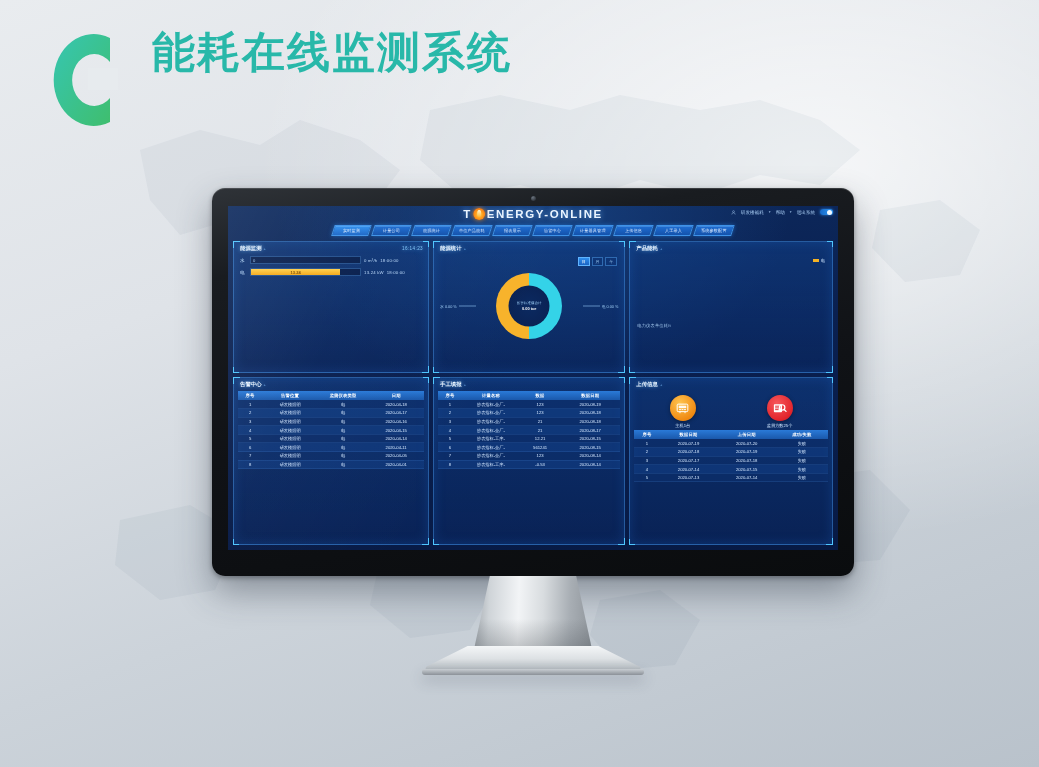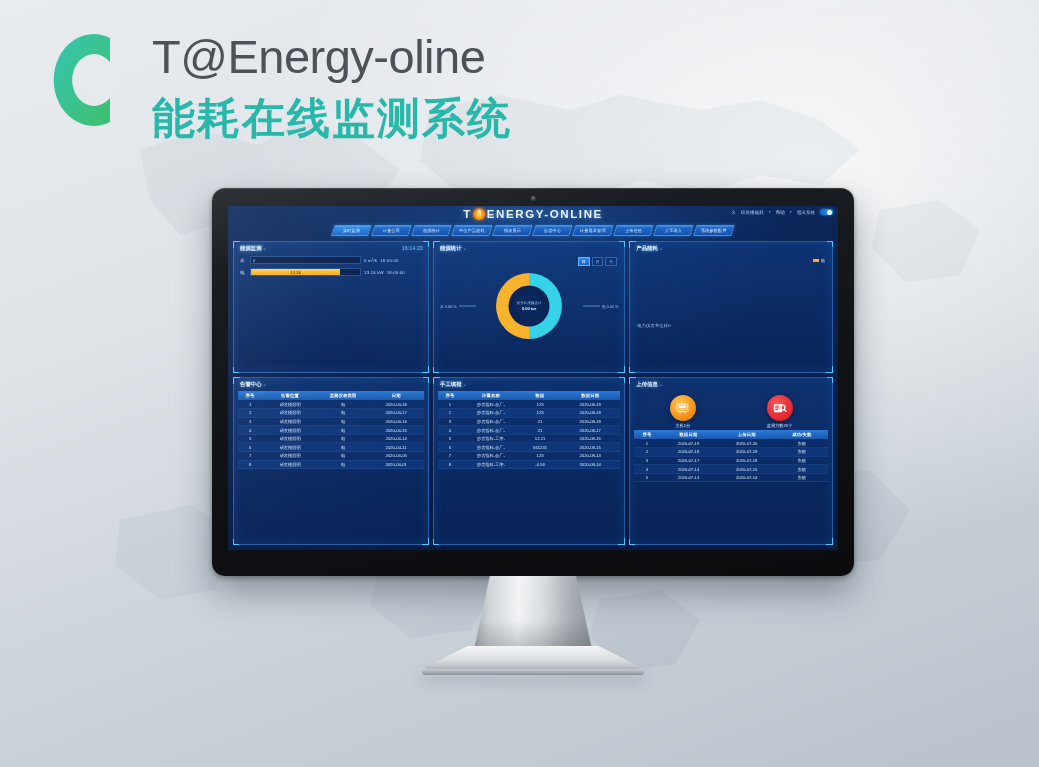--- a/index.html
+++ b/index.html
@@ -222,21 +222,20 @@
     <defs>
       <linearGradient id="cg" x1="0" y1="0" x2="1" y2="1">
         <stop offset="0%" stop-color="#36c6b2"></stop>
         <stop offset="100%" stop-color="#3fbe6e"></stop>
       </linearGradient>
     </defs>
     <path d="M58,10 A40,46 0 1 0 58,94 L58,70 A22,26 0 1 1 58,34 Z" fill="url(#cg)"></path>
     <rect x="36" y="40" width="30" height="22" fill="#e7ebee" opacity="0.82"></rect>
   </svg>
   <div class="brand-text">
-    <div class="brand-en">T@Energy-oline</div>
     <div class="brand-cn">能耗在线监测系统</div>
   </div>
 </div>
 
 <div class="monitor">
   <div class="bezel">
     <div class="webcam"></div>
   </div>
 
   <div class="screen">

